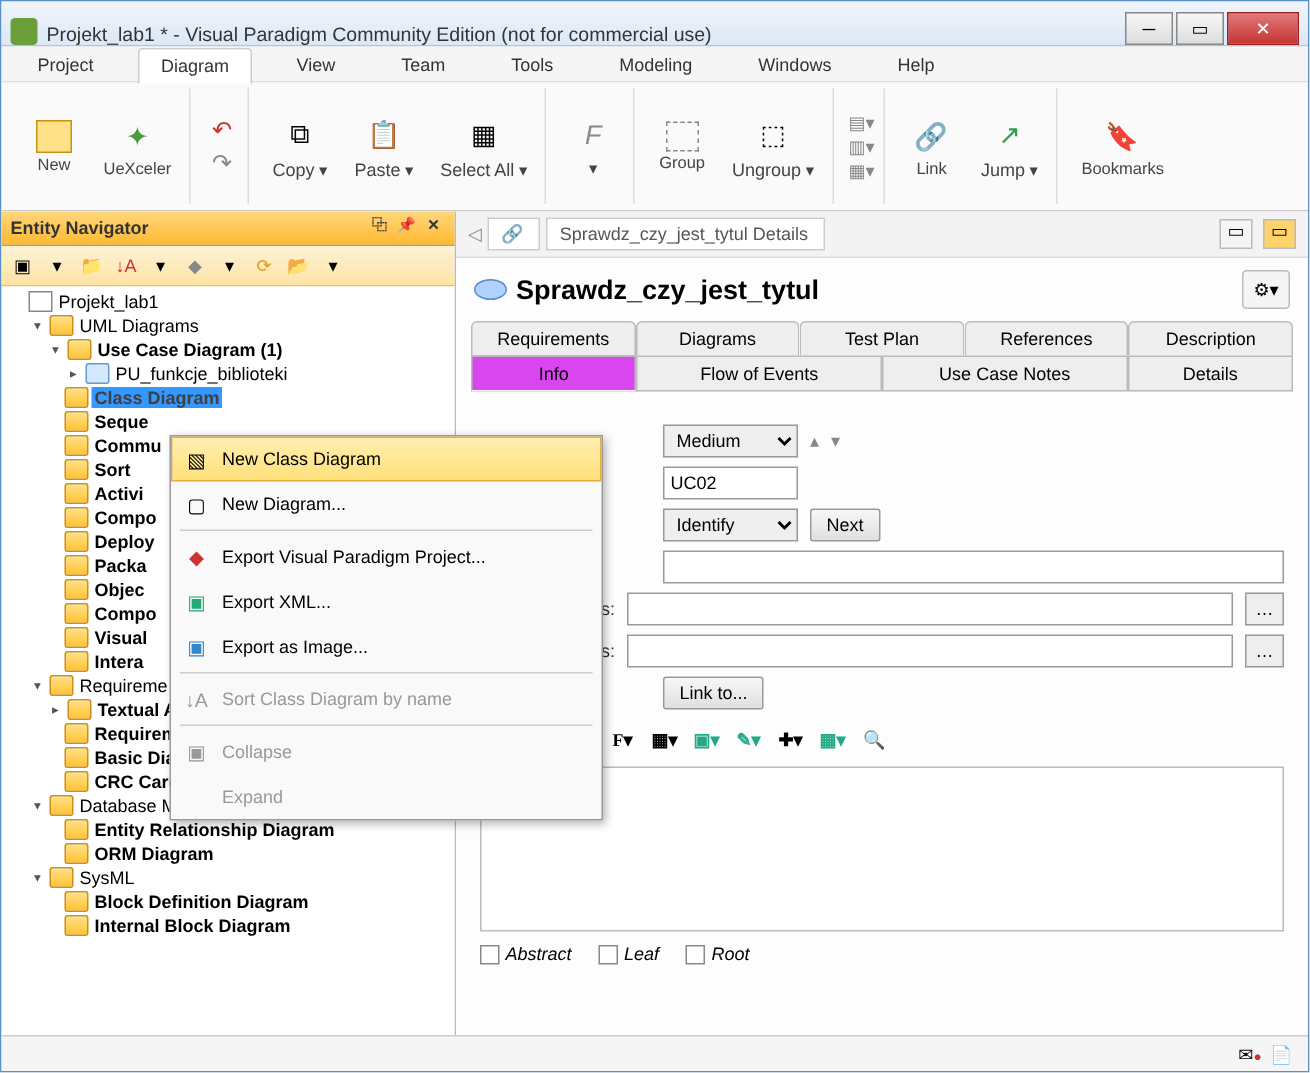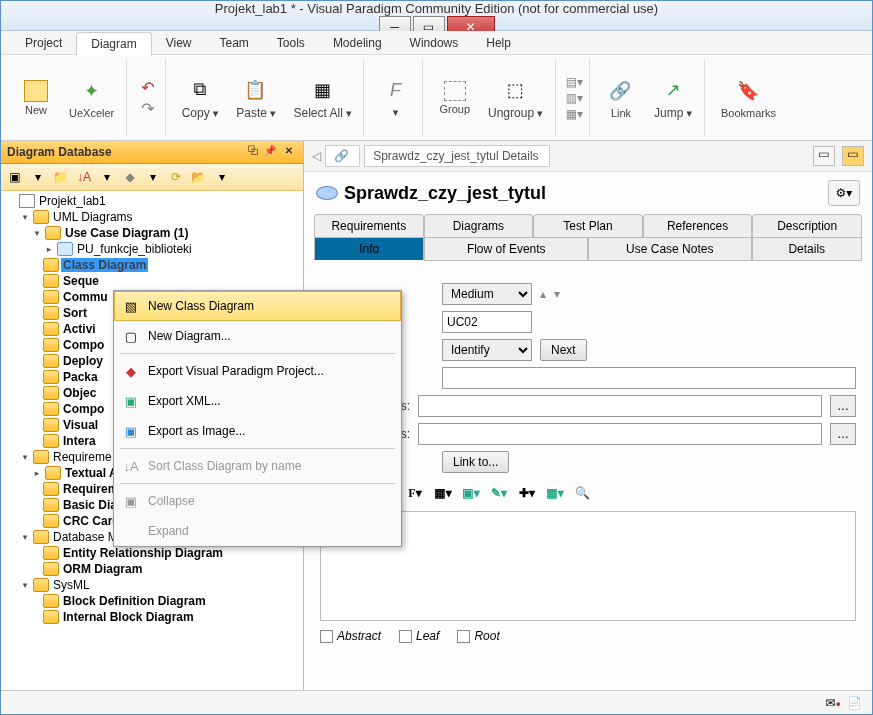--- a/index.html
+++ b/index.html
@@ -1,27 +1,27 @@
 <!DOCTYPE html>
 <html><head>
 <meta charset="utf-8">
 <style>
 * { box-sizing: border-box; margin: 0; padding: 0; font-family: Tahoma, Arial, sans-serif; font-size: 12px; }
 body { background: #e8e8e8; width: 873px; height: 715px; overflow: hidden; position: relative; }
 
 .window-frame { border: 1px solid #5a8fc8; background: #fff; height: 100%; display: flex; flex-direction: column; }
 
-.titlebar { background: linear-gradient(#f0f4fa,#dce8f7); height: 30px; display: flex; align-items: center; padding: 0 6px; border-bottom: 1px solid #b0c4de; flex-direction: column; }
+.titlebar { background: linear-gradient(#f0f4fa,#dce8f7); height: 30px; display: flex; align-items: flex-end; padding: 0 6px; border-bottom: 1px solid #b0c4de; }
 .titlebar-icon { width: 18px; height: 18px; margin-right: 6px; background: #6b9f3a; border-radius: 3px; }
 .titlebar-text { flex: 1; color: #333; font-size: 13px; }
 .win-btns { display: flex; gap: 2px; }
 .win-btn { width: 32px; height: 22px; border: 1px solid #888; background: linear-gradient(#f7f7f7,#ddd); text-align: center; line-height: 20px; font-size: 12px; cursor: pointer; }
 .win-btn.close { background: linear-gradient(#e27a7a,#c53333); color: #fff; width: 48px; border-color: #a02020; }
 
-.menubar { height: 24px; background: #f5f5f5; display: flex; align-items: center; padding: 0 10px; gap: 0; border-bottom: 1px solid #ddd; }
+.menubar { height: 24px; background: #f5f5f5; display: flex; align-items: center; padding: 0 10px; gap: 16px; border-bottom: 1px solid #ddd; }
 .menu-item { padding: 4px 14px; cursor: pointer; color: #333; }
 .menu-item.active { background: #fff; border: 1px solid #ccc; border-bottom: 1px solid #fff; border-radius: 3px 3px 0 0; position: relative; top: 1px; }
 
 .ribbon { height: 86px; background: #fafafa; border-bottom: 1px solid #ccc; display: flex; align-items: stretch; padding: 4px 8px; gap: 4px; }
 .ribbon-group { display: flex; align-items: center; gap: 6px; padding: 0 6px; border-right: 1px solid #ddd; }
 .ribbon-btn { display: flex; flex-direction: column; align-items: center; justify-content: center; gap: 2px; padding: 4px 6px; cursor: pointer; min-width: 42px; }
 .ribbon-icon { width: 28px; height: 28px; display: flex; align-items: center; justify-content: center; font-size: 18px; }
 .ribbon-label { font-size: 11px; color: #444; text-align: center; }
 
 .content-area { flex: 1; display: flex; overflow: hidden; }
@@ -57,21 +57,21 @@
 .crumb-act { width: 22px; height: 20px; border: 1px solid #bbb; background: #f5f5f5; cursor: pointer; text-align: center; margin-left: 3px; }
 
 .detail-header { display: flex; align-items: center; padding: 8px 12px; gap: 6px; }
 .oval-icon { width: 22px; height: 14px; background: #b3d1ff; border: 1px solid #5a8fc8; border-radius: 50%; }
 .detail-title { font-size: 18px; font-weight: bold; }
 .detail-spacer { flex: 1; }
 .gear-btn { width: 32px; height: 26px; border: 1px solid #bbb; background: #f5f5f5; cursor: pointer; text-align: center; line-height: 24px; border-radius: 3px; }
 
 .tabs-row { display: flex; padding: 0 10px; }
 .tab { flex: 1; padding: 4px 10px; text-align: center; border: 1px solid #bbb; border-bottom: 1px solid #bbb; background: #eee; cursor: pointer; font-size: 12px; }
-.tab.active { background: #0369a1; border-bottom: 1px solid #fff; font-weight: normal; }
+.tab.active { background: #d946ef; border-bottom: 1px solid #fff; font-weight: normal; }
 .tabs-row.row1 .tab { border-radius: 4px 4px 0 0; border-bottom: none; }
 
 .form-area { padding: 22px 16px; }
 .form-row { display: flex; align-items: center; gap: 8px; margin-bottom: 6px; }
 .form-label { width: 90px; text-align: right; color: #333; }
 select, input[type=text] { border: 1px solid #999; padding: 2px 4px; font-size: 12px; height: 22px; }
 button.std { border: 1px solid #999; background: linear-gradient(#f7f7f7,#e0e0e0); padding: 3px 10px; cursor: pointer; border-radius: 2px; }
 .wide-input { flex: 1; }
 .dots-btn { width: 26px; height: 22px; border: 1px solid #999; background: #eee; cursor: pointer; }
 
@@ -178,21 +178,21 @@
       <div class="ribbon-btn">
         <div class="ribbon-icon" style="color:#8ab82e">🔖</div>
         <div class="ribbon-label">Bookmarks</div>
       </div>
     </div>
   </div>
 
   <div class="content-area">
     <div class="navigator">
       <div class="nav-title">
-        <span class="nav-title-text">Diagram Database</span>
+        <span class="nav-title-text">Entity Navigator</span>
         <span class="nav-title-btn">⿻</span>
         <span class="nav-title-btn">📌</span>
         <span class="nav-title-btn">✕</span>
       </div>
       <div class="nav-toolbar">
         <span class="nav-tool">▣</span>
         <span class="nav-tool">▾</span>
         <span class="nav-tool">📁</span>
         <span class="nav-tool" style="color:#c33">↓A</span>
         <span class="nav-tool">▾</span>

